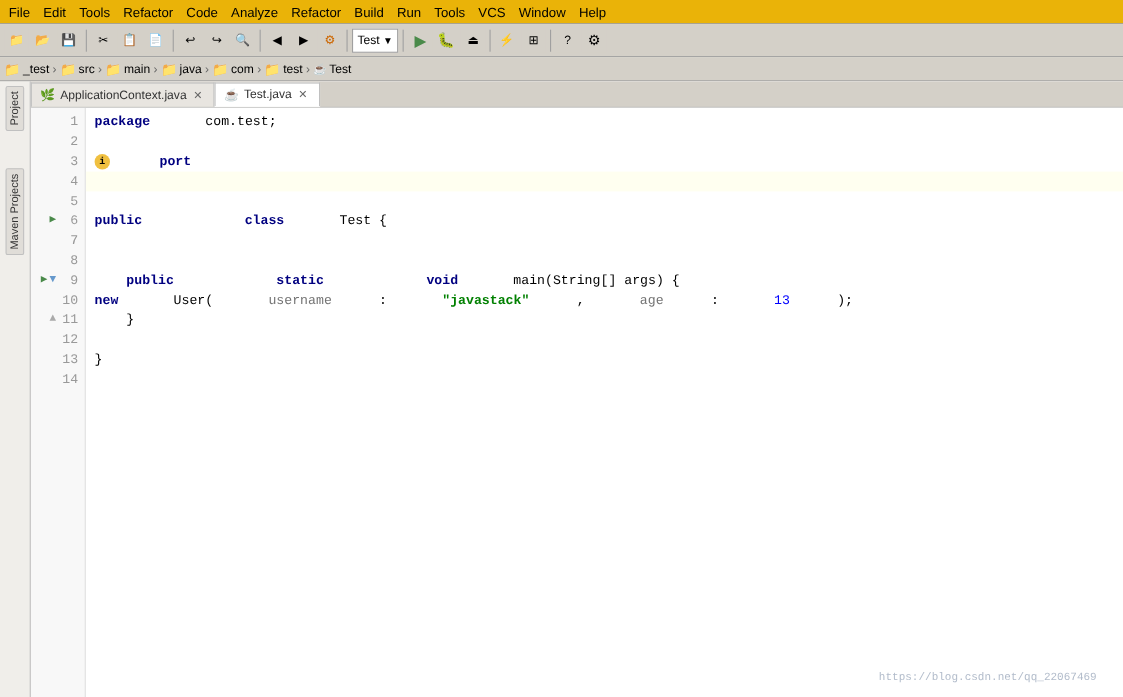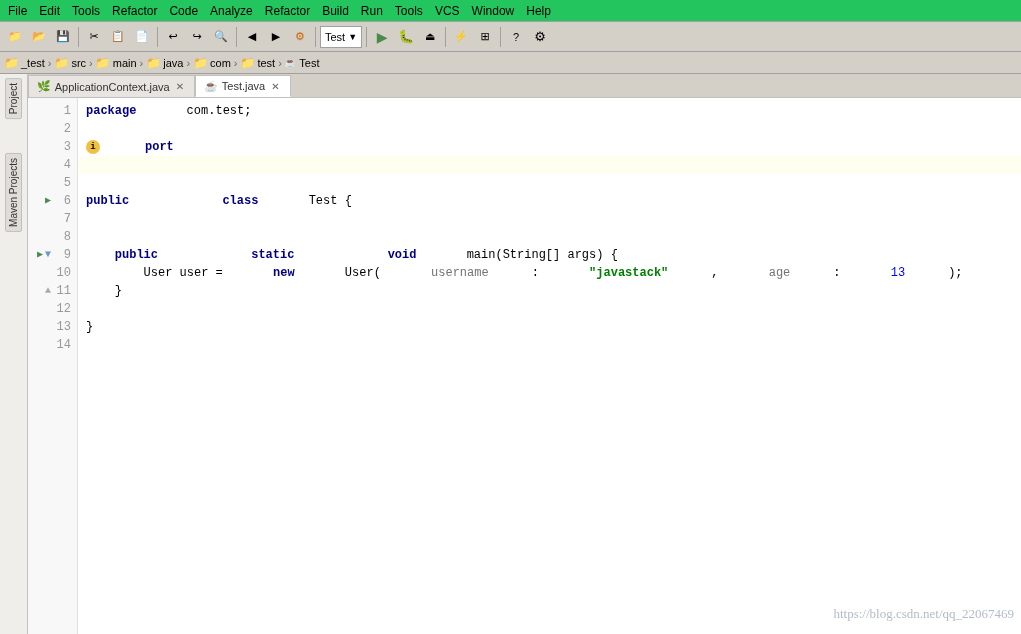--- a/index.html
+++ b/index.html
@@ -1,20 +1,20 @@
 <!DOCTYPE html>
 <html><head>
   <meta charset="utf-8">
   <style>
     * { margin: 0; padding: 0; box-sizing: border-box; }
     body { font-family: 'Courier New', monospace; font-size: 12px; background: #f5f5f5; overflow: hidden; width: 1021px; height: 634px; }
 
     
     #menubar {
-      background: #22c55e;
+      background: #eab308;
       height: 22px;
       display: flex;
       align-items: center;
       border-bottom: 1px solid #a0a0a0;
       padding: 0 2px;
     }
     .menu-item {
       padding: 2px 6px;
       font-size: 12px;
       color: #000;
@@ -213,24 +213,24 @@
       text-align: center;
       line-height: 14px;
       margin-right: 2px;
       font-weight: bold;
     }
 
     
     #watermark {
       position: absolute;
       bottom: 12px;
-      right: 7px;
-      font-size: 13px;
+      right: 24px;
+      font-size: 10px;
       color: rgba(100,120,150,0.5);
-      font-family: Liberation Serif, serif;
+      font-family: Liberation Mono, monospace;
     }
   </style>
 </head>
 <body>
 
 <div id="app" style="width:1021px;height:634px;position:relative;overflow:hidden;">
 
   <div id="menubar">
     <span class="menu-item">File</span>
     <span class="menu-item">Edit</span>
@@ -414,21 +414,21 @@
 
           <div class="code-line">&nbsp;</div>
 
           <div class="code-line">&nbsp;</div>
 
           <div class="code-line">
             <span class="kw">    public</span><span> </span><span class="kw">static</span><span> </span><span class="kw">void</span><span> main(String[] args) {</span>
           </div>
 
           <div class="code-line">
-            <span>        User user = </span><span class="kw">new</span><span> User( </span><span class="param-name">username</span><span>: </span><span class="str">"javastack"</span><span>, </span><span class="param-name">age</span><span>: </span><span class="num">13</span><span>);</span>
+            <span class="kw">new</span><span> User( </span><span class="param-name">username</span><span>: </span><span class="str">"javastack"</span><span>, </span><span class="param-name">age</span><span>: </span><span class="num">13</span><span>);</span>
           </div>
 
           <div class="code-line">
             <span>    }</span>
           </div>
 
           <div class="code-line">&nbsp;</div>
 
           <div class="code-line">
             <span>}</span>

